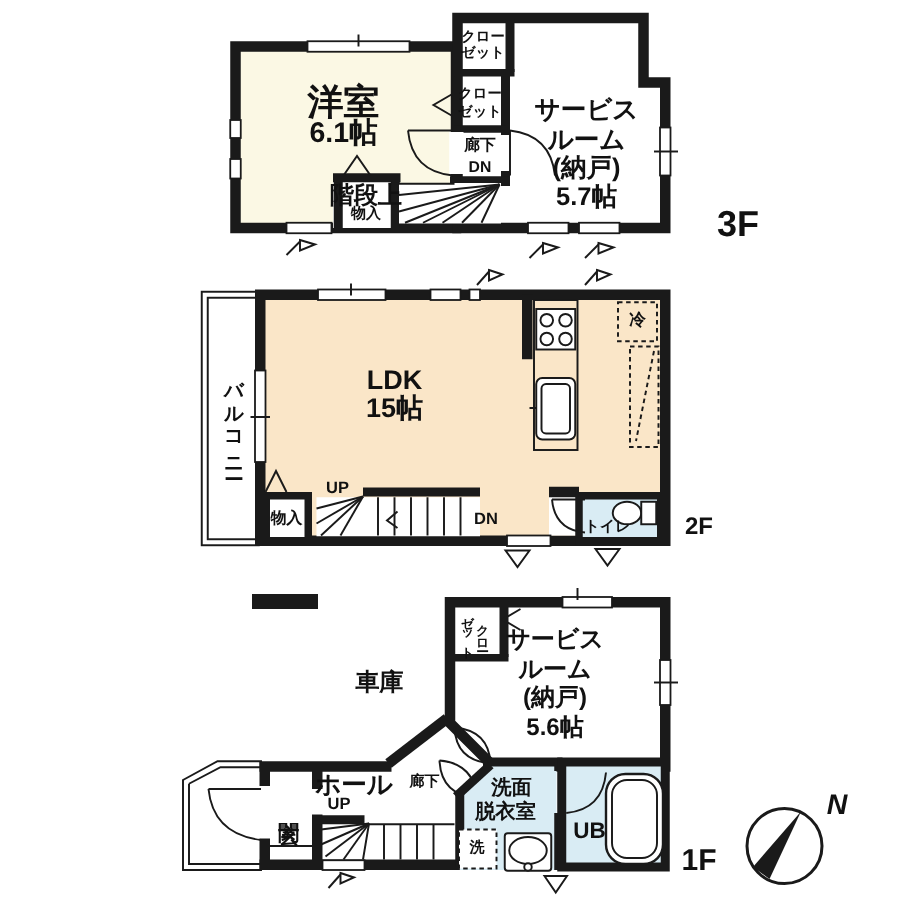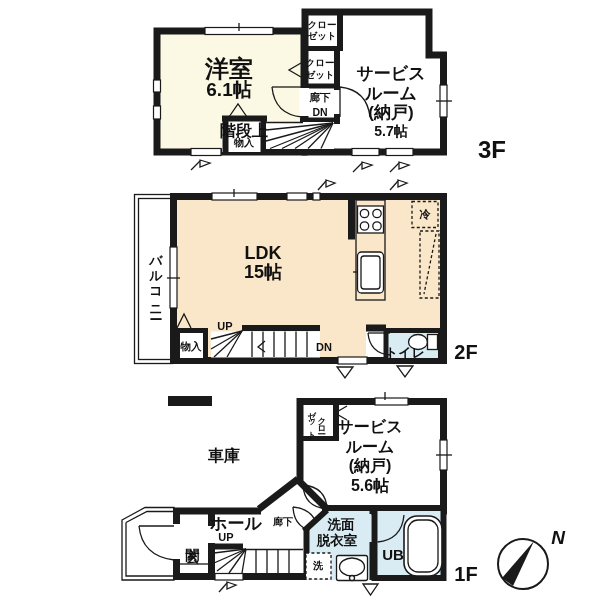--- a/index.html
+++ b/index.html
@@ -256,34 +256,34 @@
   <div class="lbl" style="left:322px;top:36px;font-size:9.5px">ゼット</div>
   <div class="lbl" style="left:320px;top:63px;font-size:9.5px">クロー</div>
   <div class="lbl" style="left:320px;top:75px;font-size:9.5px">ゼット</div>
   <div class="lbl" style="left:320px;top:97px;font-size:10.5px">廊下</div>
   <div class="lbl" style="left:320px;top:112px;font-size:10.5px">DN</div>
   <div class="lbl" style="left:244px;top:131px;font-size:16px">階段上</div>
   <div class="lbl" style="left:244px;top:143px;font-size:10px">物入</div>
   <div class="lbl" style="left:391px;top:73px;font-size:17px">サービス</div>
   <div class="lbl" style="left:391px;top:93px;font-size:17px">ルーム</div>
   <div class="lbl" style="left:391px;top:112px;font-size:17px">(納戸)</div>
-  <div class="lbl" style="left:391px;top:131px;font-size:14px">5.7帖</div>
+  <div class="lbl" style="left:391px;top:131px;font-size:17px">5.7帖</div>
   <div class="lbl" style="left:492px;top:150px;font-size:24px">3F</div>
 
   <div class="lbl vert" style="left:156px;top:280px;font-size:13px;letter-spacing:2px">バルコニー</div>
   <div class="lbl" style="left:263px;top:253px;font-size:18px">LDK</div>
   <div class="lbl" style="left:263px;top:272px;font-size:18px">15帖</div>
   <div class="l bl lbl" style="left:191px;top:346px;font-size:10.5px">物入</div>
   <div class="lbl" style="left:225px;top:326px;font-size:11px">UP</div>
   <div class="lbl" style="left:324px;top:347px;font-size:11px">DN</div>
   <div class="lbl" style="left:425px;top:214px;font-size:11px">冷</div>
-  <div class="lbl" style="left:405px;top:352px;font-size:13px">トイレ</div>
-  <div class="lbl" style="left:466px;top:352px;font-size:20px">2F</div>
-
-  <div class="lbl" style="left:224px;top:456px;font-size:16px">車庫</div>
+  <div class="lbl" style="left:405px;top:352px;font-size:10px">トイレ</div>
+  <div class="lbl" style="left:466px;top:352px;font-size:16px">2F</div>
+
+  <div class="lbl" style="left:253px;top:456px;font-size:16px">車庫</div>
   <div class="lbl vert" style="left:322px;top:420px;font-size:8.5px">クロー</div>
   <div class="lbl vert" style="left:312px;top:420px;font-size:8.5px">ゼット</div>
   <div class="lbl" style="left:370px;top:427px;font-size:16px">サービス</div>
   <div class="lbl" style="left:370px;top:447px;font-size:16px">ルーム</div>
   <div class="lbl" style="left:370px;top:466px;font-size:16px">(納戸)</div>
   <div class="lbl" style="left:370px;top:486px;font-size:16px">5.6帖</div>
   <div class="lbl vert" style="left:193px;top:537px;font-size:14px">玄関</div>
   <div class="lbl" style="left:236px;top:523px;font-size:17px">ホール</div>
   <div class="lbl" style="left:226px;top:537px;font-size:11px">UP</div>
   <div class="lbl" style="left:283px;top:522px;font-size:10px">廊下</div>

